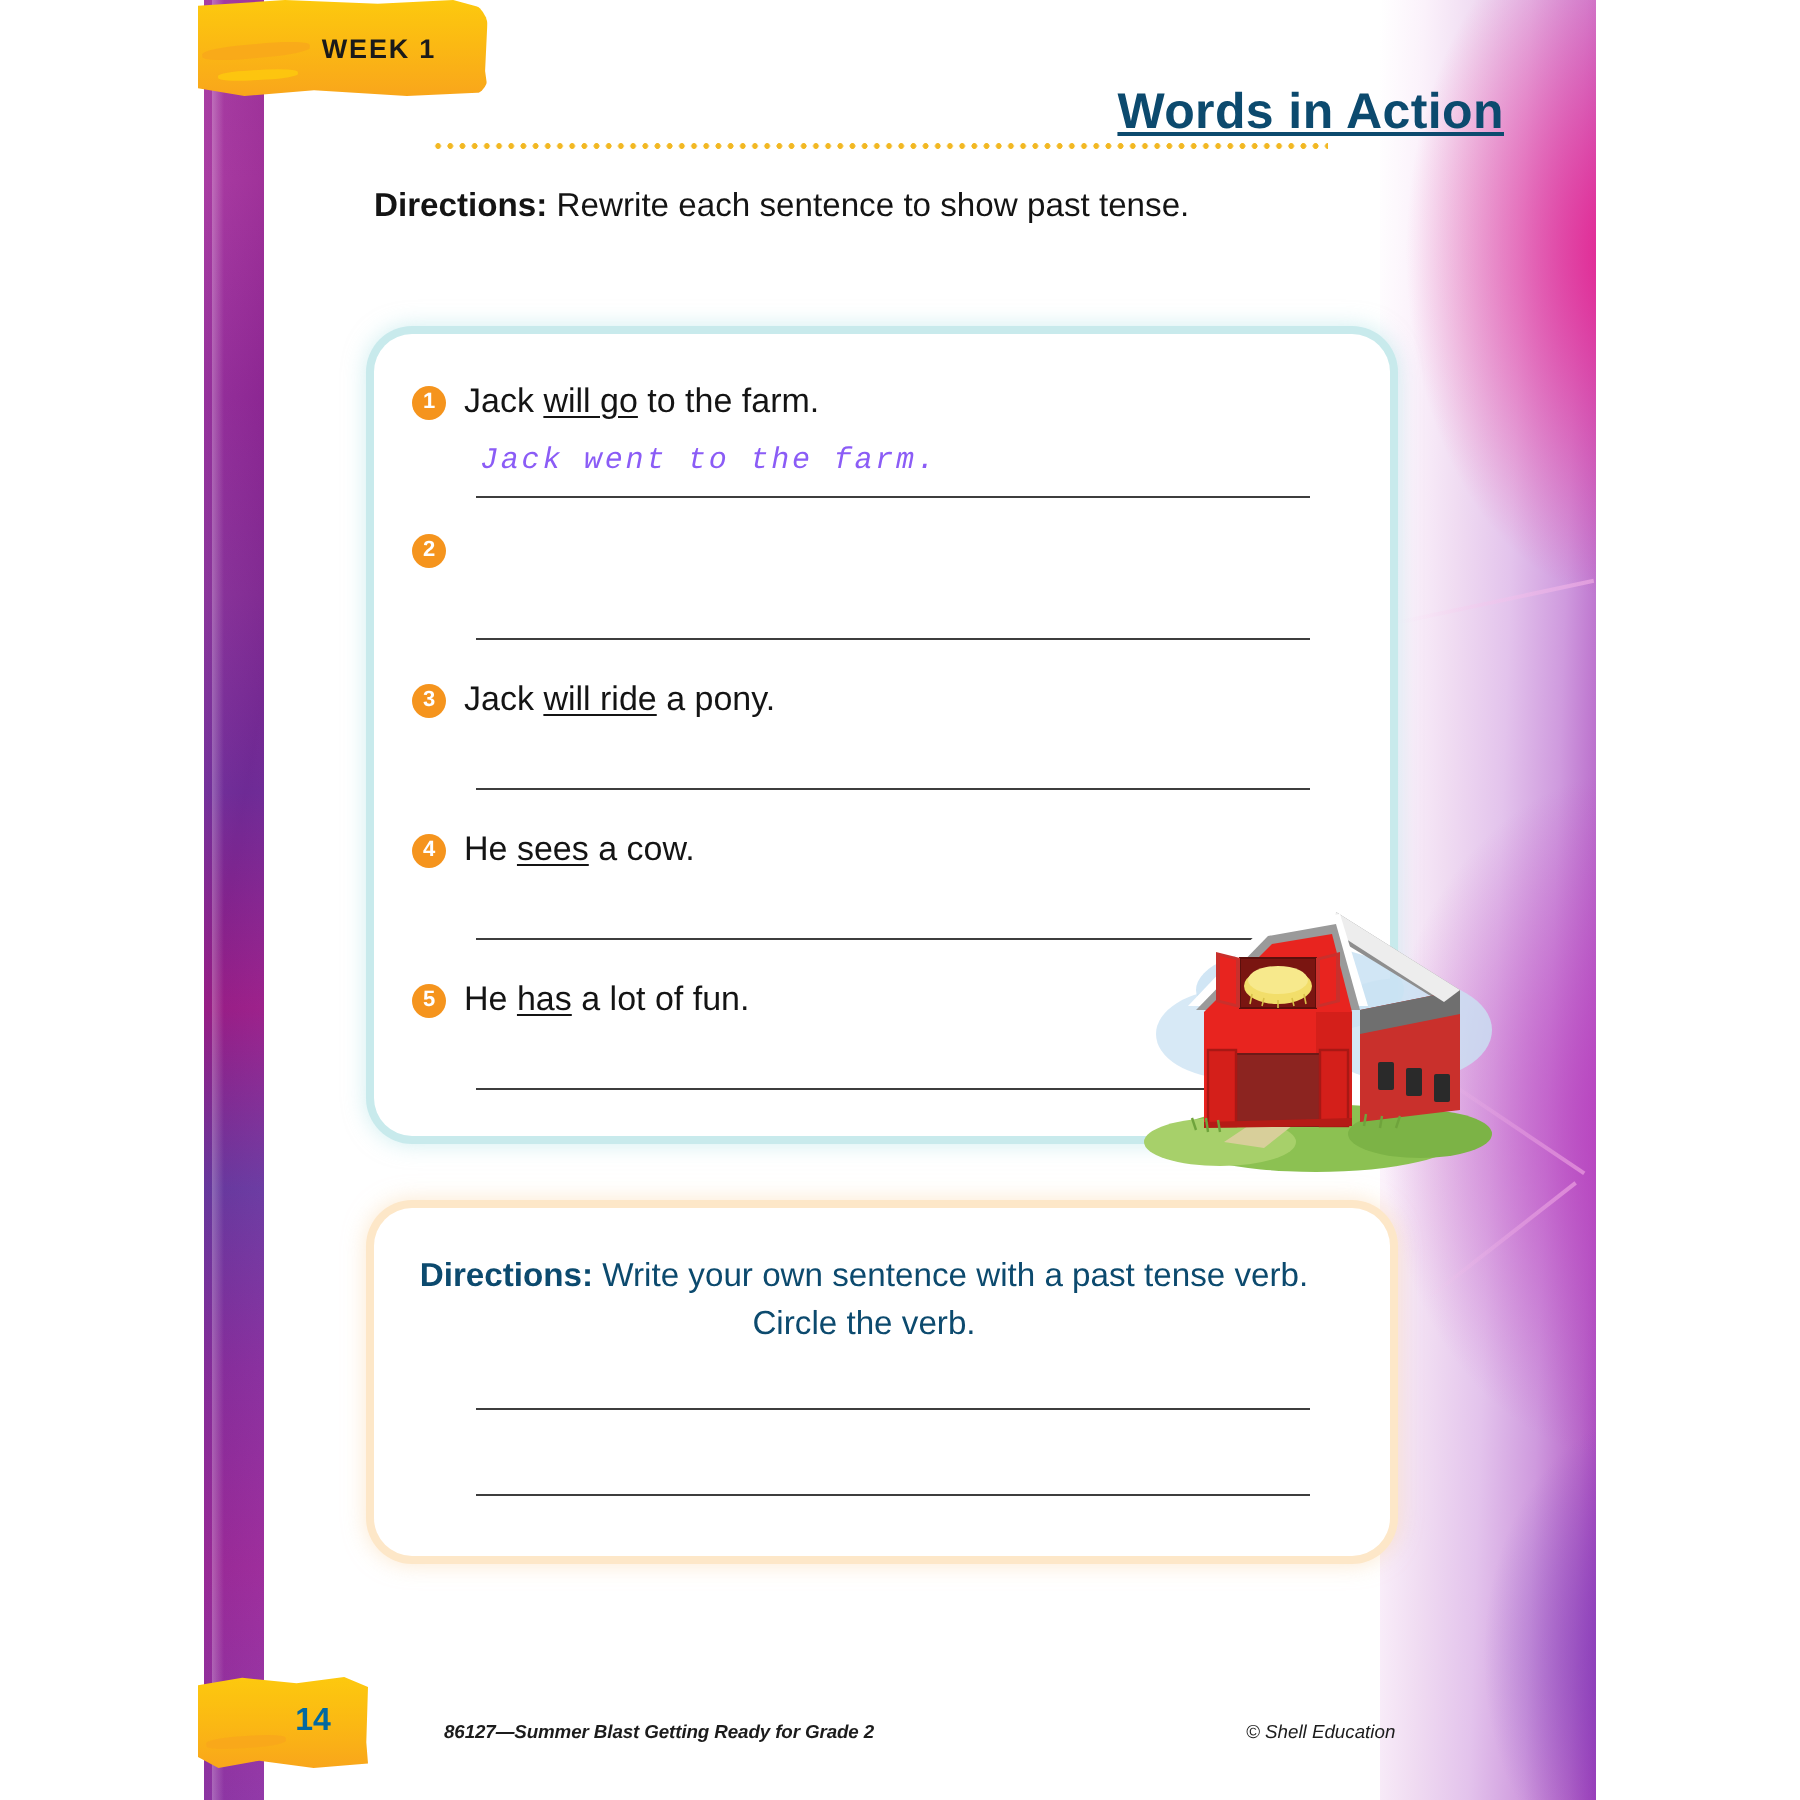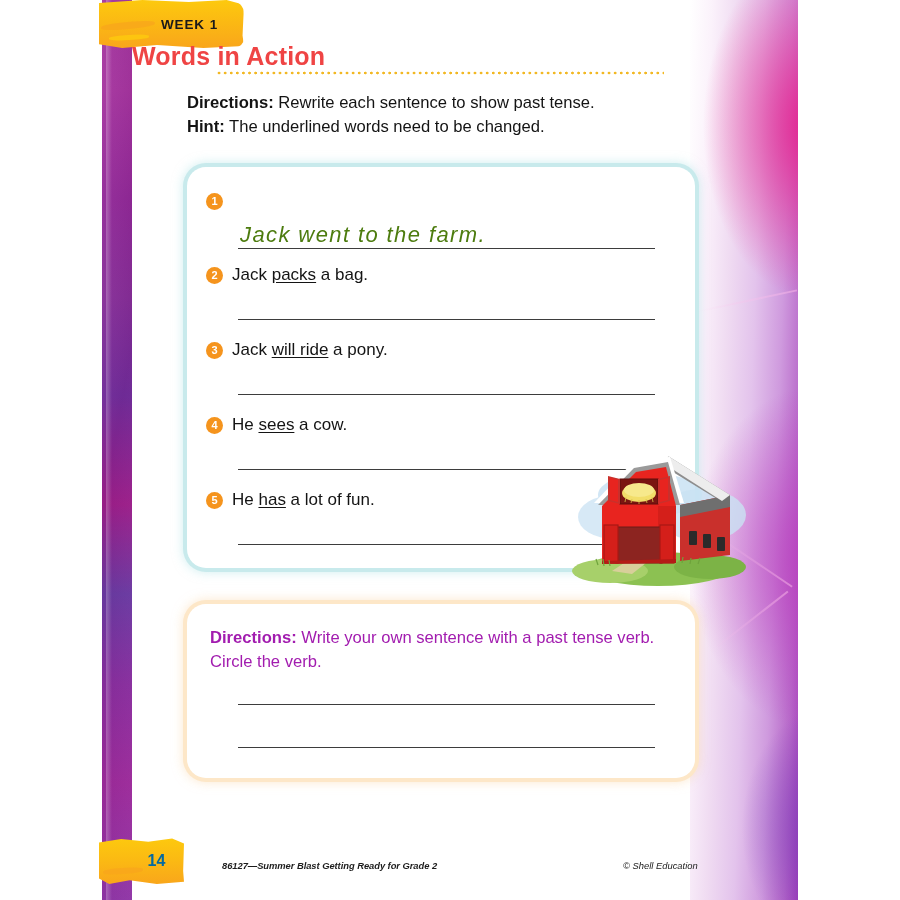--- a/index.html
+++ b/index.html
@@ -118,25 +118,26 @@
     letter-spacing: 0.9px;
     color: #1a1a1a;
   }
 
   
   .worksheet-title {
     position: absolute;
     left: 132px;
     top: 42px;
     width: 620px;
-    text-align: left;
+    text-align: right;
     font-size: 25px;
     font-weight: bold;
-    color: #ef4444;
+    color: #0c4a6e;
     letter-spacing: 0.2px;
+    text-decoration: underline;
   }
   .dotted-rule {
     position: absolute;
     left: 216px;
     top: 71px;
     width: 448px;
     height: 4px;
     background-image: radial-gradient(circle, #F2B823 1.3px, rgba(0,0,0,0) 1.6px);
     background-size: 6.1px 4px;
     background-repeat: repeat-x;
@@ -205,37 +206,38 @@
     position: absolute;
     left: 48px;
     width: 417px;
     height: 0;
     border-bottom: 1.6px solid #3d3d3d;
   }
   .answer-written {
     position: absolute;
     left: 50px;
     width: 413px;
-    font-family: Liberation Sans, sans-serif;
+    font-family: Liberation Mono, monospace;
     font-style: italic;
-    font-size: 22px;
+    font-size: 15px;
     letter-spacing: 1.4px;
-    color: #4d7c0f;
+    color: #8b5cf6;
     white-space: nowrap;
   }
 
   
   .directions-bottom {
     position: absolute;
-    left: 20px;
+    left: 8px;
     top: 19px;
     width: 468px;
     font-size: 16.6px;
     line-height: 24px;
-    color: #a21caf;
+    color: #0c4a6e;
+    text-align: center;
   }
   .directions-bottom b { font-weight: bold; }
   .write-line {
     position: absolute;
     left: 48px;
     width: 417px;
     height: 0;
     border-bottom: 1.6px solid #3d3d3d;
   }
 
@@ -326,36 +328,33 @@
     <div class="week-label">WEEK 1</div>
   </div>
 
   <div class="worksheet-title">Words in Action</div>
   <div class="dotted-rule"></div>
 
   <div class="directions-top">
     <div>
       <b>Directions:</b><span> Rewrite each sentence to show past tense.</span>
     </div>
-    <div>
-      <b>Hint:</b><span> The underlined words need to be changed.</span>
-    </div>
   </div>
 
   <div class="card card-sentences">
 
     <div class="q-item" style="top:19px;">
       <div class="q-bullet">1</div>
+      <div class="q-text"><span>Jack </span><u>will go</u><span> to the farm.</span></div>
     </div>
     <div class="answer-written" style="top:52px;">Jack went to the farm.</div>
     <div class="answer-line" style="top:78px;"></div>
 
     <div class="q-item" style="top:93px;">
       <div class="q-bullet">2</div>
-      <div class="q-text"><span>Jack </span><u>packs</u><span> a bag.</span></div>
     </div>
     <div class="answer-line" style="top:149px;"></div>
 
     <div class="q-item" style="top:168px;">
       <div class="q-bullet">3</div>
       <div class="q-text"><span>Jack </span><u>will ride</u><span> a pony.</span></div>
     </div>
     <div class="answer-line" style="top:224px;"></div>
 
     <div class="q-item" style="top:243px;">

